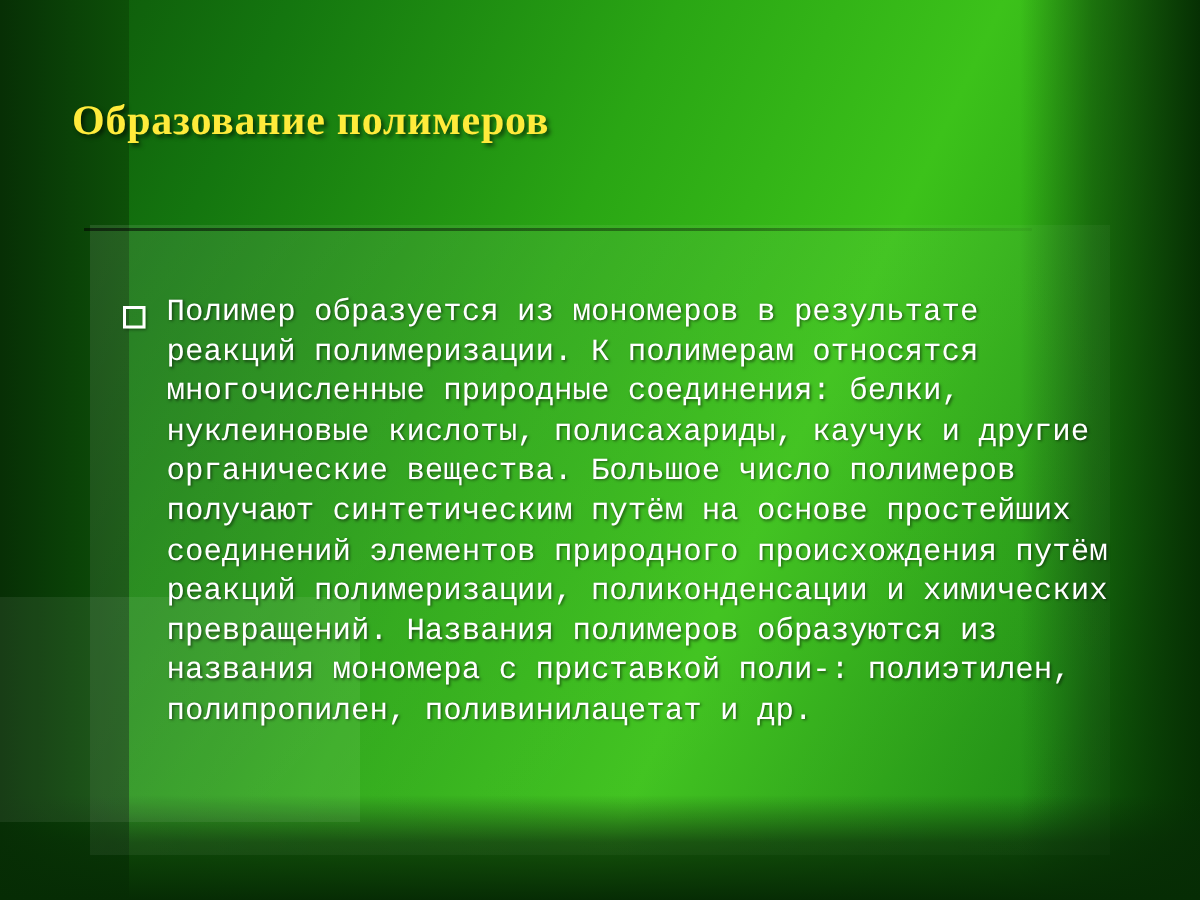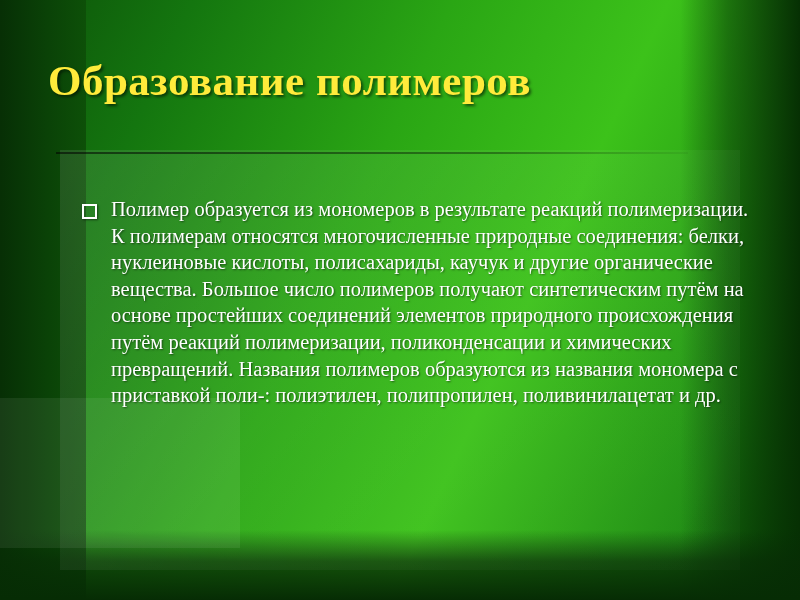--- a/index.html
+++ b/index.html
@@ -66,21 +66,21 @@
     height: 150px;
     background: rgba(255,255,255,0.07);
   }
   .title {
     position: absolute;
     left: 48px;
     top: 58px;
     width: 700px;
     font-family: "Liberation Serif", serif;
     font-weight: bold;
-    font-size: 43px;
+    font-size: 28px;
     line-height: 46px;
     color: #ffeb3b;
     text-shadow: 2px 2px 3px rgba(0,0,0,0.55);
     letter-spacing: 0.5px;
   }
   .title-rule {
     position: absolute;
     left: 56px;
     top: 152px;
     width: 632px;
@@ -100,21 +100,21 @@
     height: 11px;
     flex: 0 0 11px;
     margin-top: 8px;
     margin-right: 14px;
     border: 2px solid #ffffff;
     background: transparent;
     box-shadow: 1px 1px 2px rgba(0,0,0,0.5);
   }
   .body-text {
     flex: 1 1 auto;
-    font-family: Liberation Serif, serif;
+    font-family: Liberation Mono, monospace;
     font-size: 20.5px;
     line-height: 26.6px;
     color: #ffffff;
     text-shadow: 1px 1px 2px rgba(0,0,0,0.5);
     text-align: left;
     white-space: pre-wrap;
   }
 </style>
 </head>
 <body>

